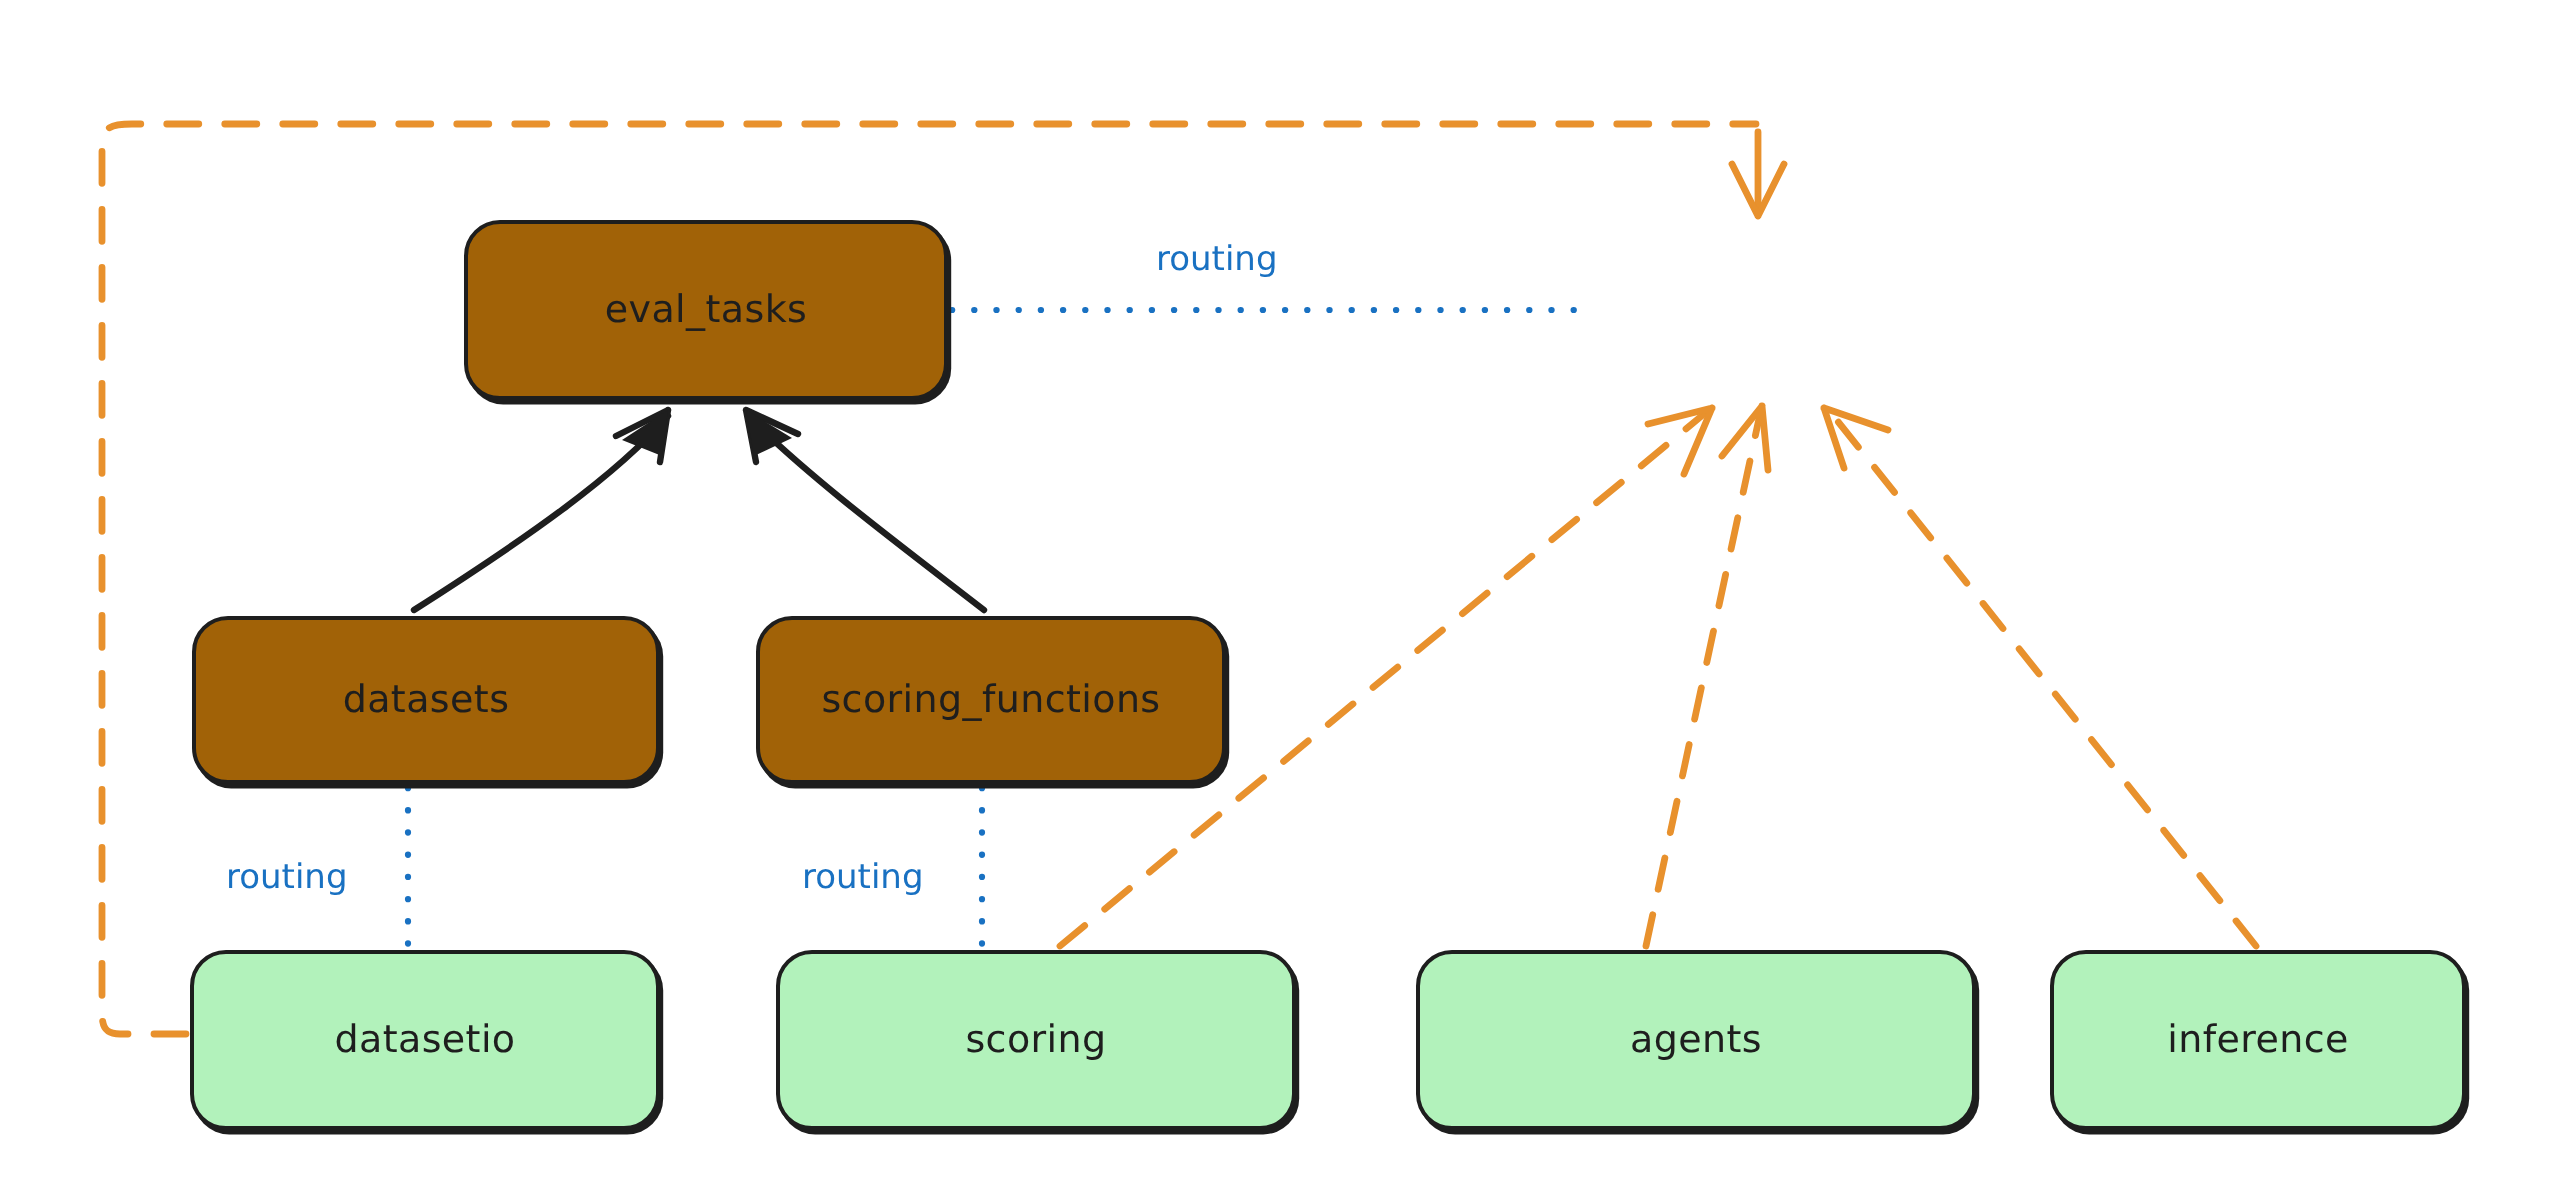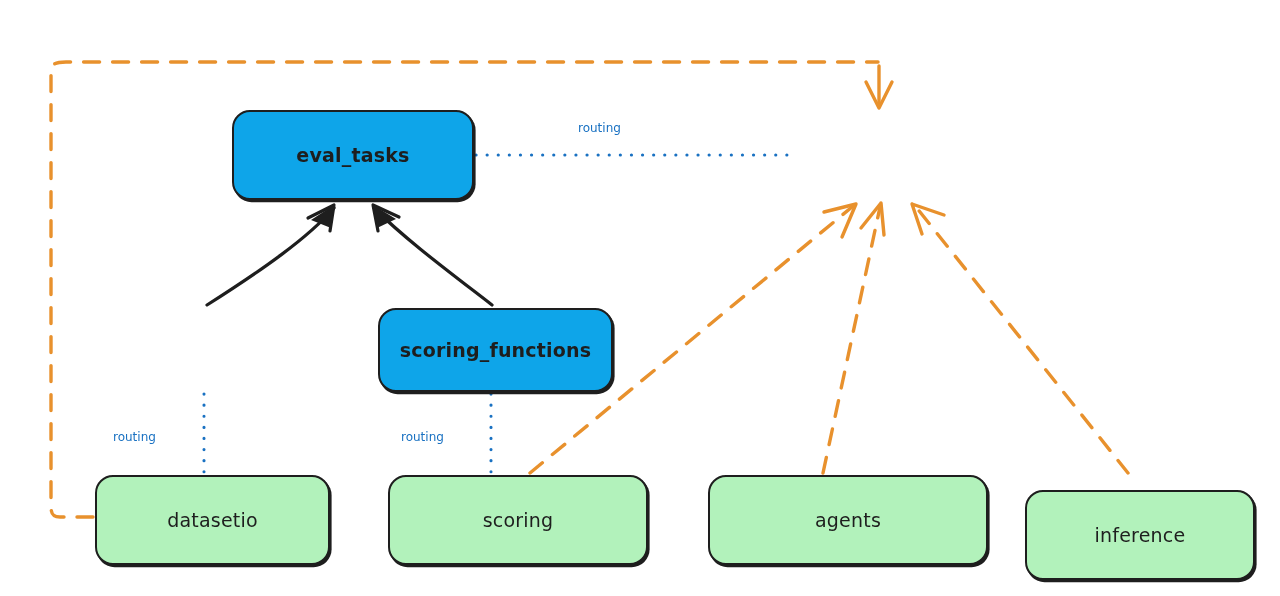--- a/index.html
+++ b/index.html
@@ -40,30 +40,29 @@
   }
   .node .node-label {
     font-family: "DejaVu Sans", sans-serif;
     font-size: 19px;
     letter-spacing: 0.2px;
     color: #1e1e1e;
     white-space: nowrap;
     line-height: 1;
   }
   .node.api {
-    background: #0ea5e9;
-    font-weight: bold;
+    background: #a16207;
   }
   .node.provider {
     background: #b2f2bb;
   }
   .edge-label {
     position: absolute;
     font-family: "DejaVu Sans", sans-serif;
-    font-size: 12px;
+    font-size: 17px;
     color: #1971c2;
     white-space: nowrap;
     line-height: 1;
   }
 </style>
 </head>
 <body>
 
 <div id="canvas">
 
@@ -114,38 +113,41 @@
       <path d="M 1128,473 L 916,207" fill="none" stroke="#e8912d" stroke-width="3.4" stroke-linecap="round" stroke-dasharray="16 13"></path>
       <path d="M 912,204 L 922,234 M 912,204 L 944,215" fill="none" stroke="#e8912d" stroke-width="3.4" stroke-linecap="round"></path>
     </g>
   </svg>
 
   <div class="node api" style="left:232px; top:110px; width:242px; height:90px;">
     <span class="node-label">eval_tasks</span>
   </div>
 
 
+  <div class="node api" style="left:96px; top:308px; width:234px; height:84px;">
+    <span class="node-label">datasets</span>
+  </div>
 
   <div class="node api" style="left:378px; top:308px; width:235px; height:84px;">
     <span class="node-label">scoring_functions</span>
   </div>
 
   <div class="node provider" style="left:95px; top:475px; width:235px; height:90px;">
     <span class="node-label">datasetio</span>
   </div>
 
   <div class="node provider" style="left:388px; top:475px; width:260px; height:90px;">
     <span class="node-label">scoring</span>
   </div>
 
   <div class="node provider" style="left:708px; top:475px; width:280px; height:90px;">
     <span class="node-label">agents</span>
   </div>
 
-  <div class="node provider" style="left:1025px; top:490px; width:230px; height:90px;">
+  <div class="node provider" style="left:1025px; top:475px; width:208px; height:90px;">
     <span class="node-label">inference</span>
   </div>
 
   <div class="edge-label" style="left:578px; top:122px;">routing</div>
 
   <div class="edge-label" style="left:113px; top:431px;">routing</div>
 
   <div class="edge-label" style="left:401px; top:431px;">routing</div>
 
 </div>

